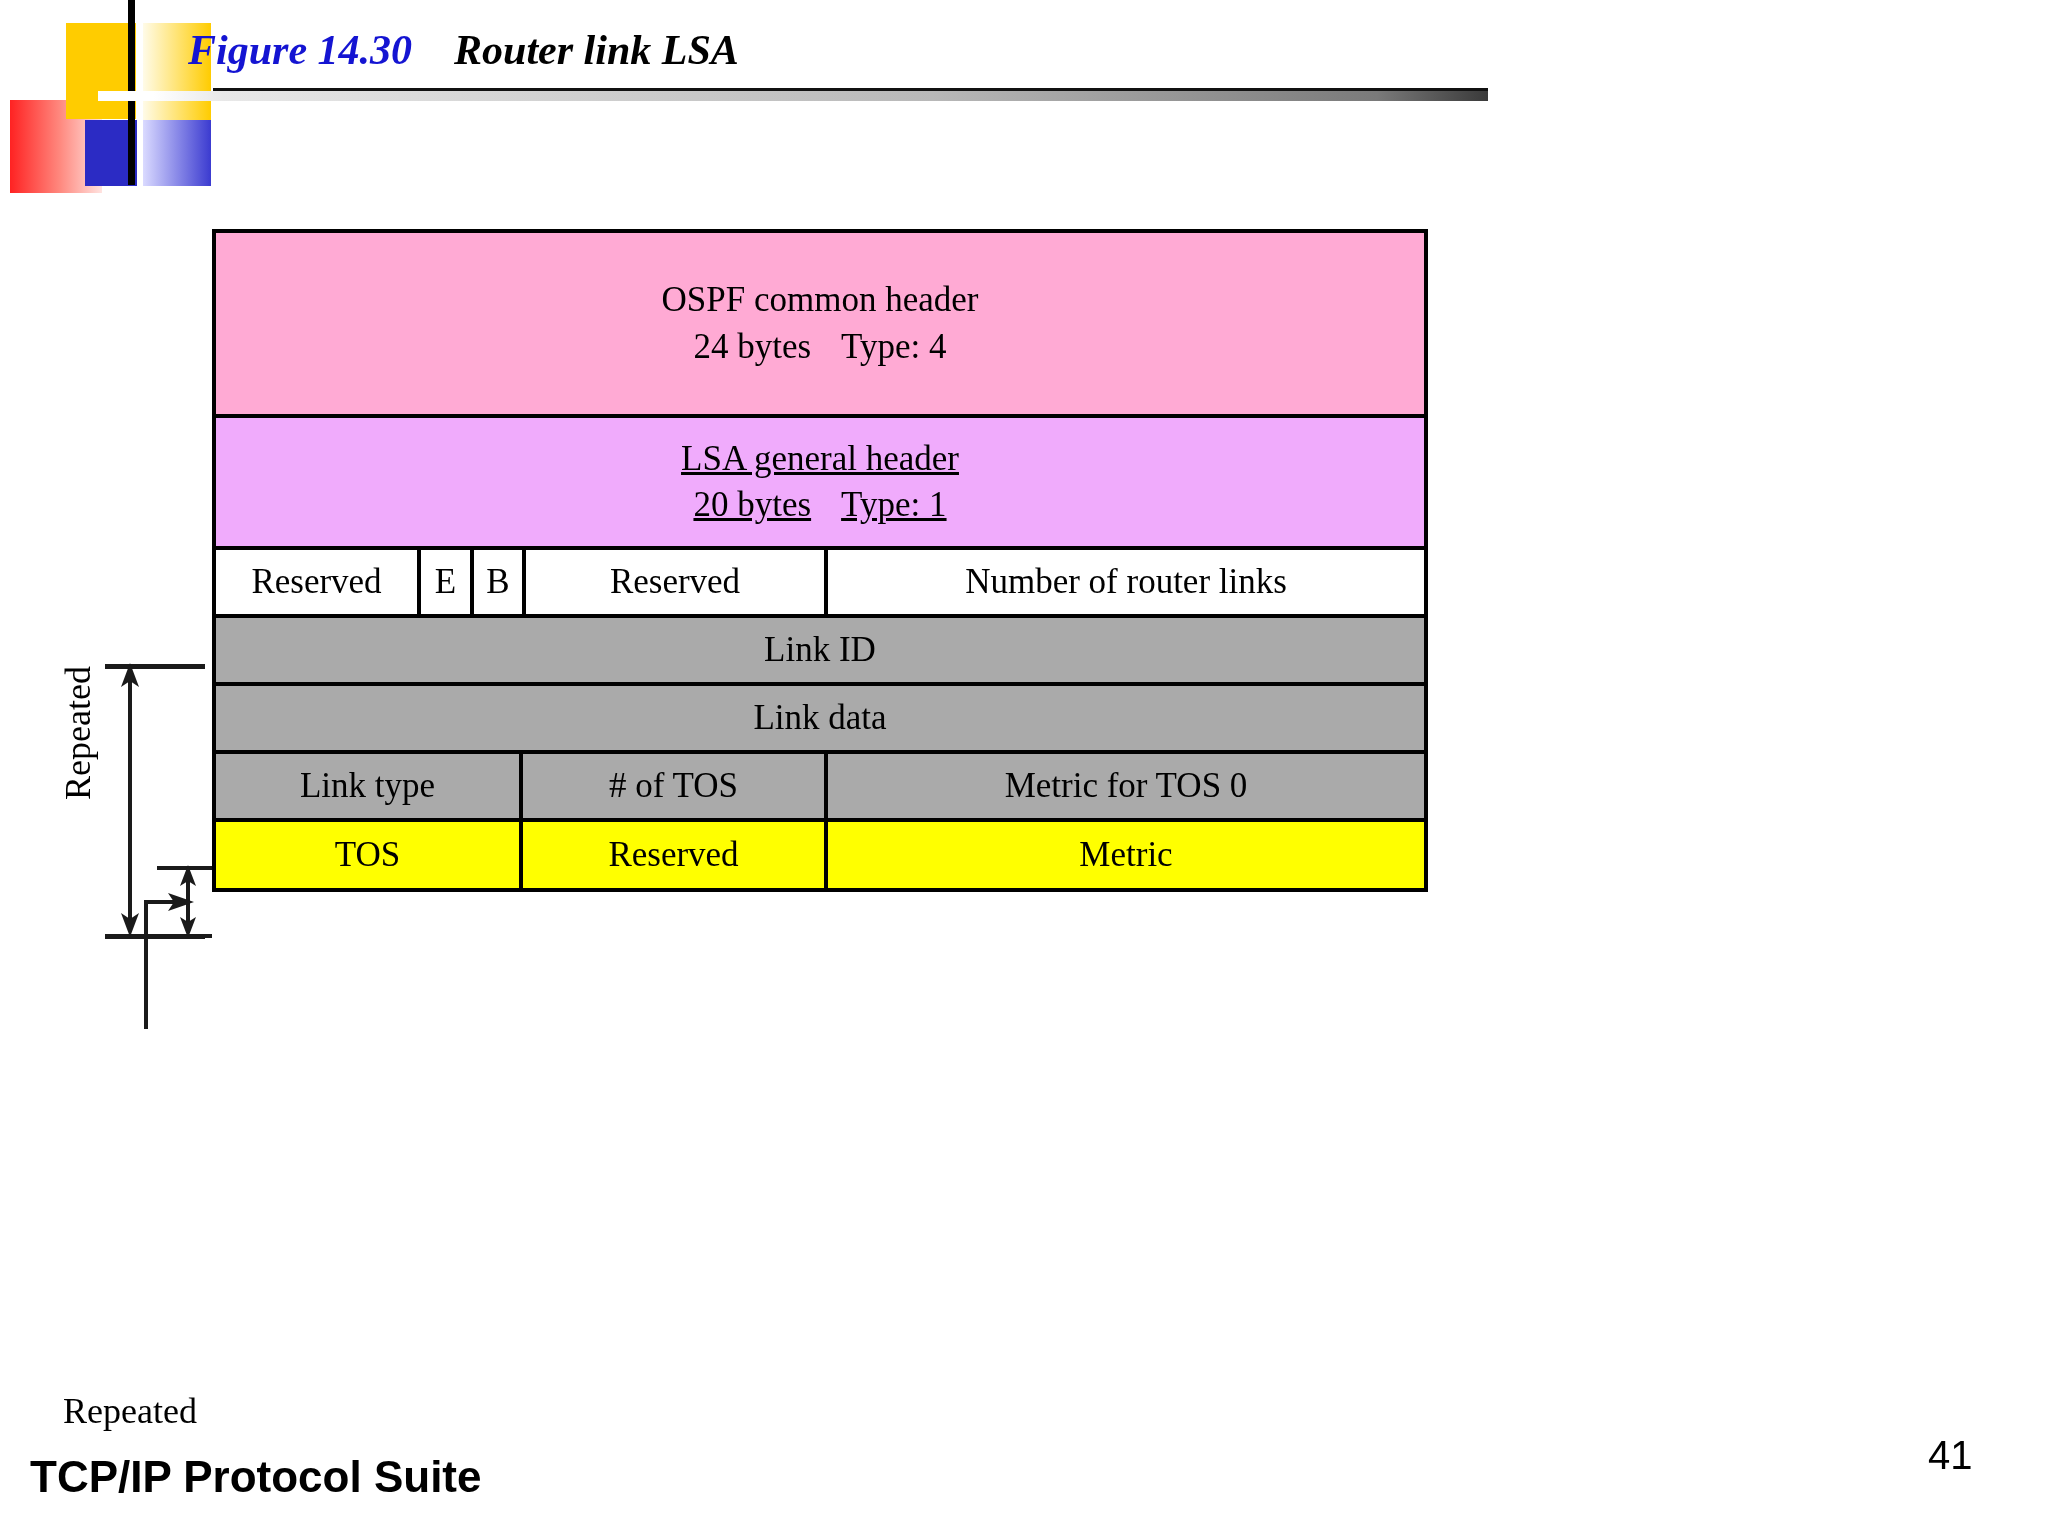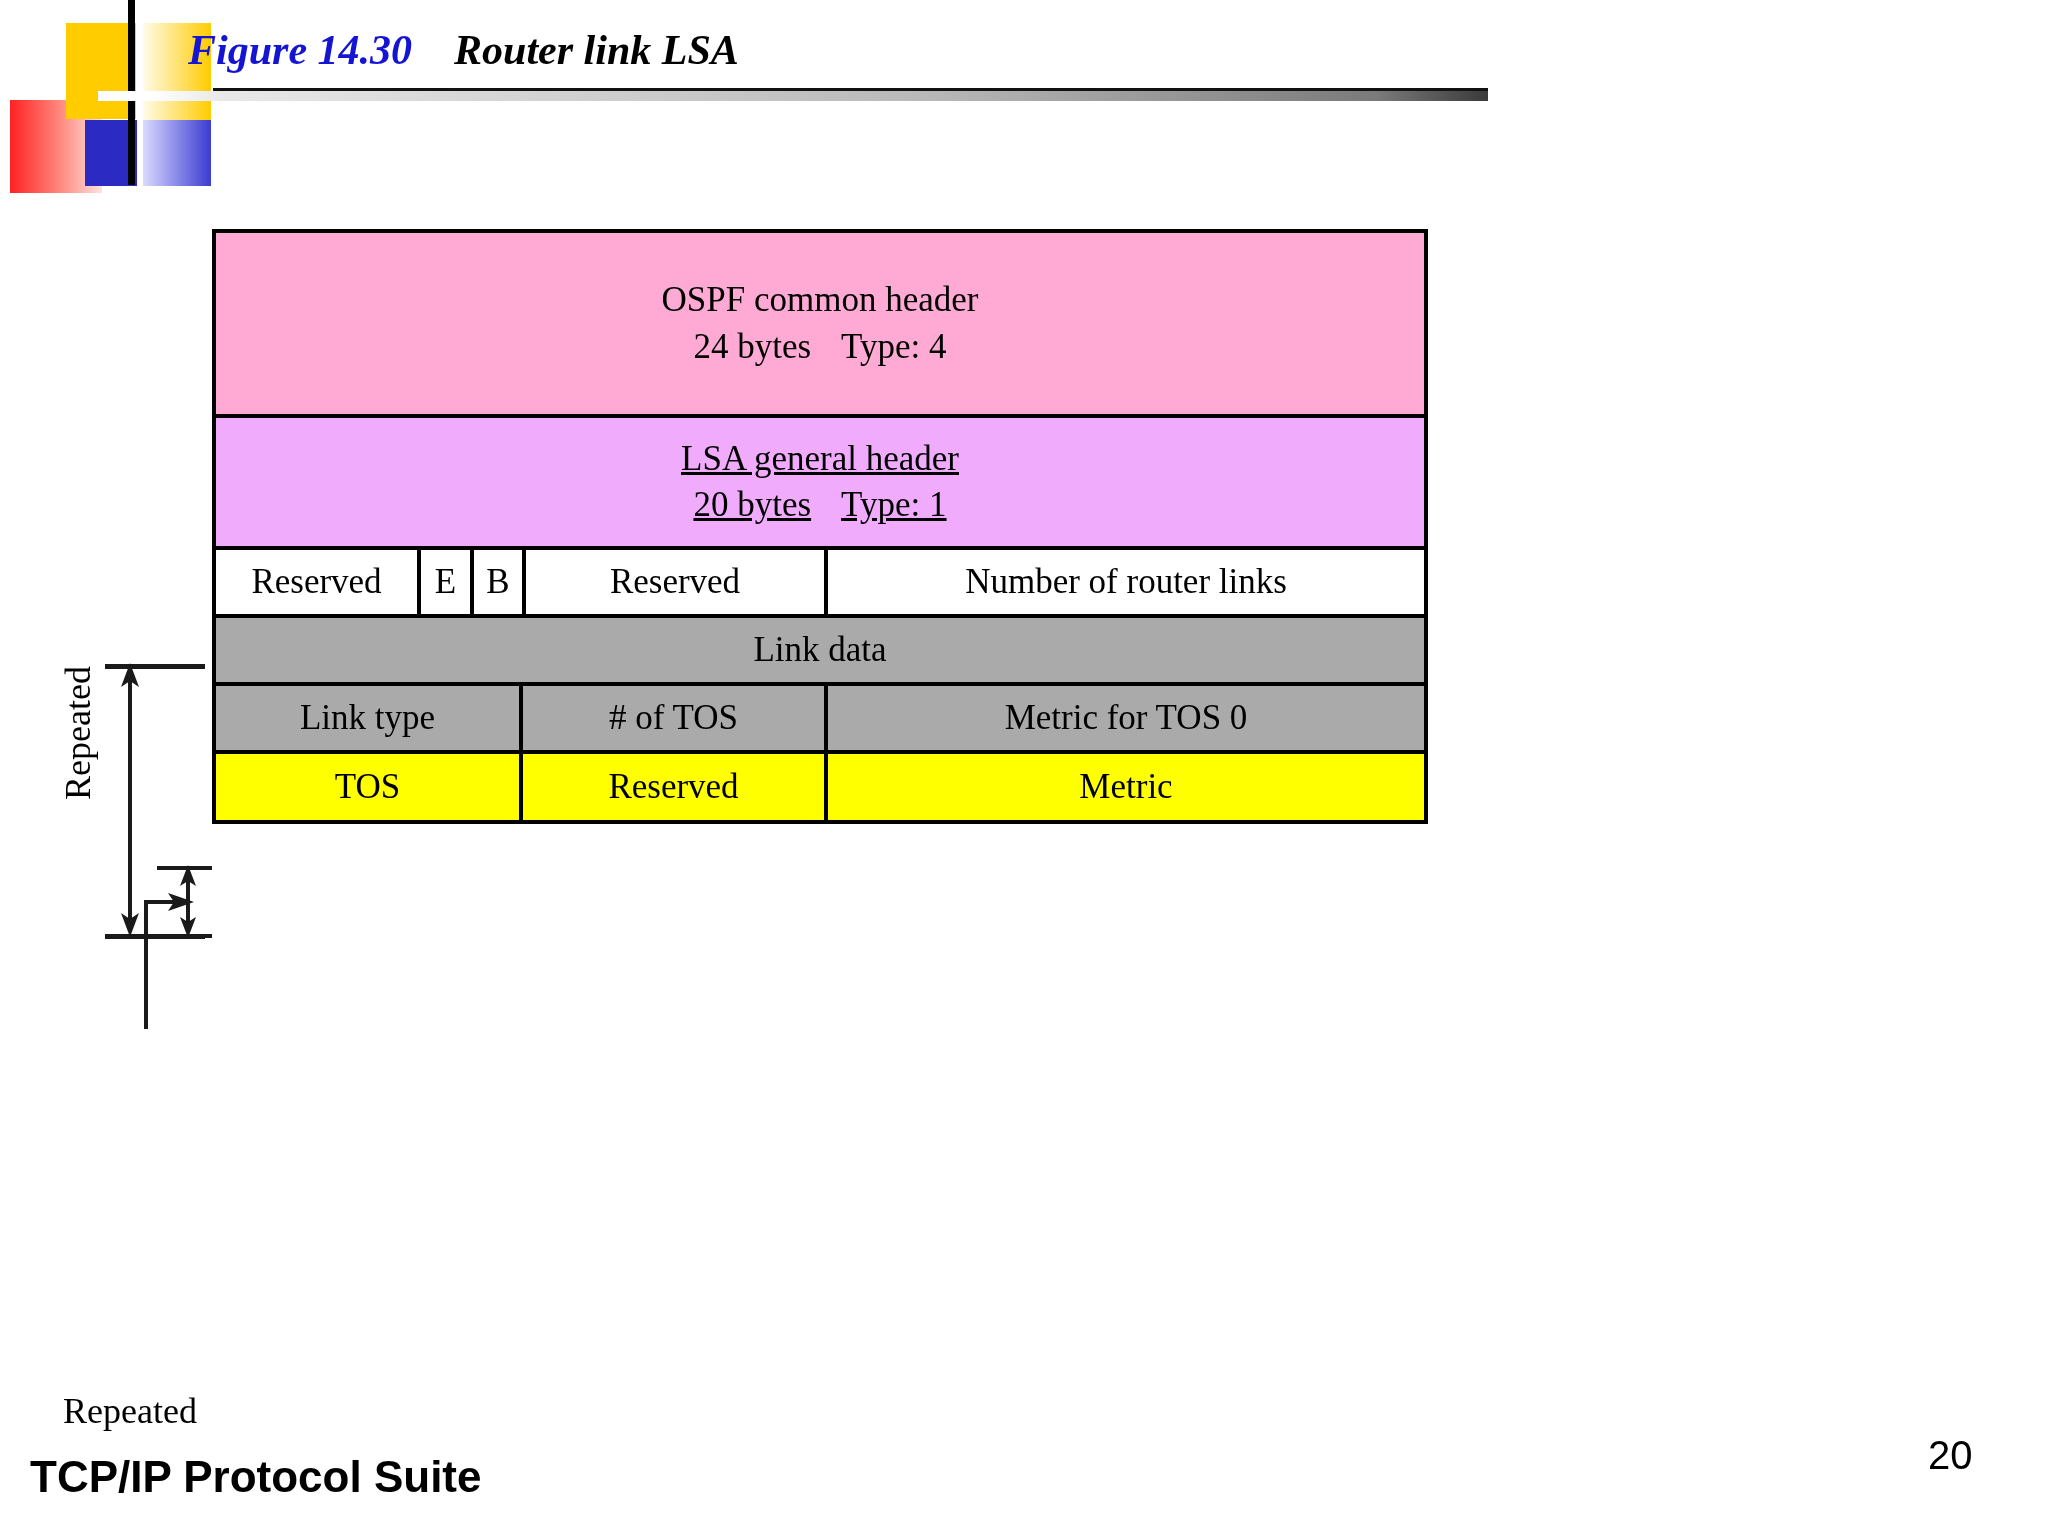--- a/index.html
+++ b/index.html
@@ -213,20 +213,23 @@
     </div>
 
     <div class="drow row-resv">
       <div class="dcell" style="width:205px;">Reserved</div>
       <div class="dcell" style="width:53px;">E</div>
       <div class="dcell" style="width:52px;">B</div>
       <div class="dcell" style="width:302px;">Reserved</div>
       <div class="dcell" style="flex:1;">Number of router links</div>
     </div>
 
+    <div class="drow row-linkid">
+      <div class="dcell full">Link ID</div>
+    </div>
 
     <div class="drow row-linkdt">
       <div class="dcell full">Link data</div>
     </div>
 
     <div class="drow row-linkty">
       <div class="dcell" style="width:307px;">Link type</div>
       <div class="dcell" style="width:305px;"># of TOS</div>
       <div class="dcell" style="flex:1;">Metric for TOS  0</div>
     </div>
@@ -262,15 +265,15 @@
     <line x1="6" y1="54" x2="6" y2="20" stroke="#1a1a1a" stroke-width="4"></line>
     <line x1="4" y1="22" x2="36" y2="22" stroke="#1a1a1a" stroke-width="4"></line>
     <polygon points="54,22 28,13 34,22 28,31" fill="#1a1a1a"></polygon>
   </svg>
 
   <div class="ann vline-thick" style="left:144px; top:934px; width:4px; height:95px;"></div>
 
   <div class="repeated-horz">Repeated</div>
 
   <div class="footer-left">TCP/IP Protocol Suite</div>
-  <div class="footer-page">20</div>
+  <div class="footer-page">41</div>
 
 </div>
 
 </body></html>

